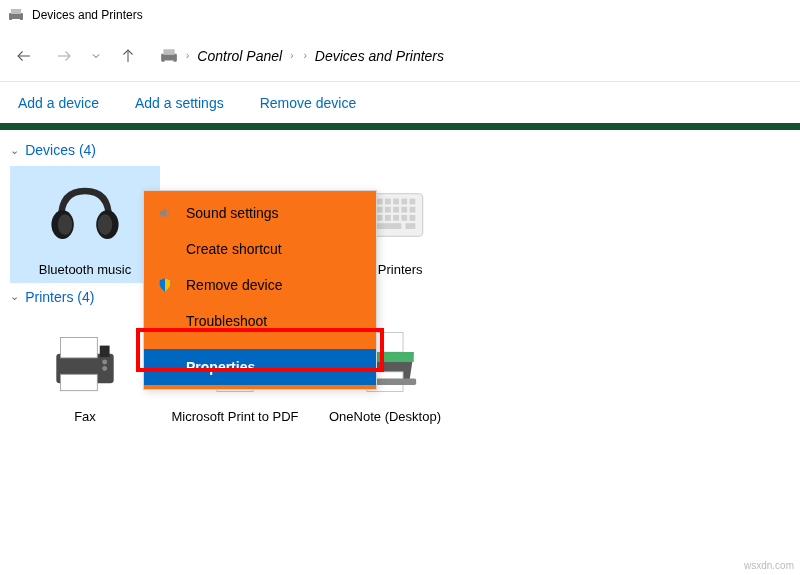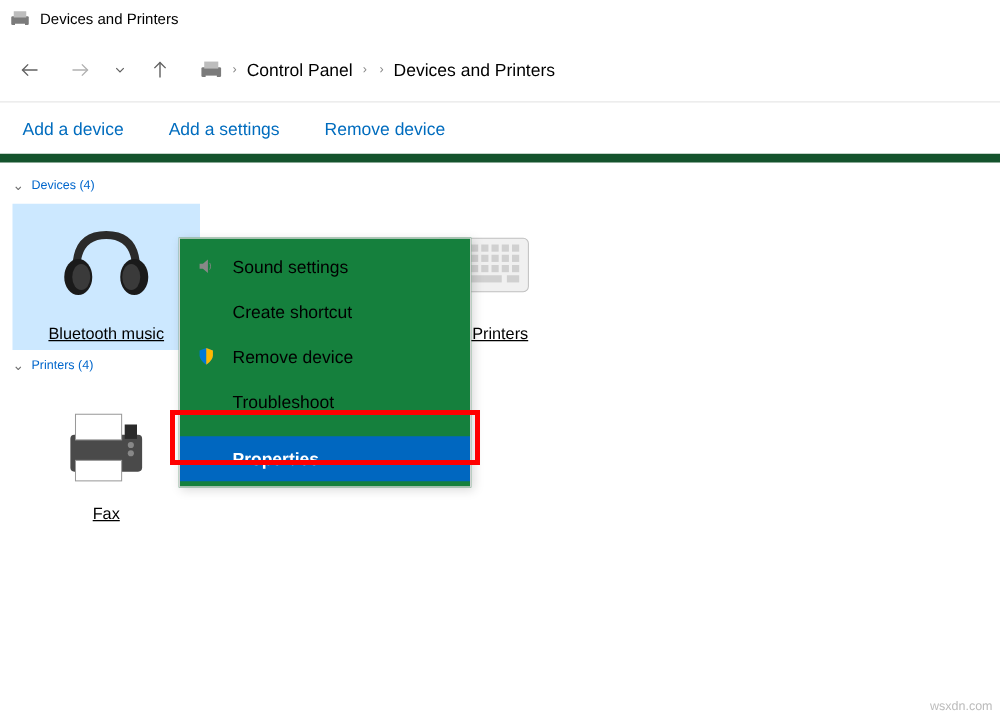--- a/index.html
+++ b/index.html
@@ -6,38 +6,38 @@
     body { width: 800px; height: 575px; background: #fff; overflow: hidden; position: relative; }
     
     .titlebar { display: flex; align-items: center; padding: 4px 8px; height: 30px; }
     .titlebar-icon { width: 16px; height: 16px; margin-right: 8px; }
     .titlebar-text { font-size: 12px; color: #000; }
     
     .navbar { display: flex; align-items: center; height: 52px; padding: 0 6px; border-bottom: 1px solid #e8e8e8; gap: 4px; }
     .nav-btn { width: 36px; height: 36px; display: flex; align-items: center; justify-content: center; border: none; background: transparent; color: #606060; cursor: pointer; font-size: 18px; }
     .breadcrumb { display: flex; align-items: center; margin-left: 10px; gap: 6px; font-size: 14px; color: #000; }
     .bc-sep { color: #888; font-size: 10px; margin: 0 2px; }
-    .bc-item { cursor: pointer; }
+    .bc-item { cursor: pointer; font-style: italic; }
     
     .toolbar { display: flex; align-items: center; height: 48px; padding: 0 18px; border-bottom: 7px solid #14532d; gap: 36px; }
     .toolbar-item { font-size: 14px; color: #006cbe; cursor: pointer; }
     
     .content { padding: 6px 10px; }
     .section-header { display: flex; align-items: center; gap: 6px; margin: 6px 0 8px 0; cursor: pointer; }
     .chevron { color: #6b6b6b; font-size: 11px; }
-    .section-title { font-size: 10px; color: #0066cc; text-align: center; }
+    .section-title { font-size: 14px; color: #0066cc; text-align: center; }
     
     .items { display: flex; flex-wrap: wrap; gap: 0; }
-    .item { width: 150px; display: flex; flex-direction: column; align-items: center; text-align: center; padding: 4px; text-decoration: underline; }
+    .item { width: 150px; display: flex; flex-direction: column; align-items: center; text-align: center; padding: 4px; }
     .item.selected { background: #cce8ff; }
     .item-icon { width: 90px; height: 90px; display: flex; align-items: center; justify-content: center; }
     .item-label { font-size: 13px; color: #000; margin-top: 2px; line-height: 1.3; }
     
     
-    .ctx-menu { position: absolute; left: 143px; top: 190px; width: 234px; background: #15803d; border: 1px solid #d4d4d4; box-shadow: 2px 2px 8px rgba(0,0,0,0.15); z-index: 100; padding: 4px 0; }
+    .ctx-menu { position: absolute; left: 143px; top: 190px; width: 234px; background: #f97316; border: 1px solid #d4d4d4; box-shadow: 2px 2px 8px rgba(0,0,0,0.15); z-index: 100; padding: 4px 0; }
     .ctx-item { display: flex; align-items: center; height: 36px; padding: 0 12px; font-size: 14px; cursor: pointer; gap: 12px; }
     .ctx-icon { width: 18px; height: 18px; display: flex; align-items: center; justify-content: center; }
     
     .highlight-box { position: absolute; left: 136px; top: 328px; width: 248px; height: 44px; border: 4px solid #ff0000; z-index: 101; pointer-events: none; }
     .ctx-item.highlighted { background: #0067c0; color: #fff; font-weight: 600; margin-top: 10px; }
     
     .watermark { position: absolute; right: 6px; bottom: 4px; font-size: 10px; color: #bbb; }
     
     
     svg { display: block; }
@@ -185,20 +185,33 @@
     <div class="item">
       <div class="item-icon">
         <svg width="82" height="82" viewBox="0 0 100 100">
           <rect x="28" y="14" width="44" height="24" fill="#fff" stroke="#bbb"></rect>
           <path d="M15 38 L85 38 L80 72 L20 72 Z" fill="#5a5a5a"></path>
           <rect x="15" y="38" width="70" height="12" fill="#46b36a"></rect>
           <rect x="28" y="62" width="44" height="24" fill="#fff" stroke="#bbb"></rect>
           <rect x="12" y="70" width="76" height="8" rx="2" fill="#888"></rect>
         </svg>
       </div>
+      <div class="item-label">Microsoft Print to PDF</div>
+    </div>
+    <div class="item">
+      <div class="item-icon">
+        <svg width="82" height="82" viewBox="0 0 100 100">
+          <rect x="28" y="14" width="44" height="24" fill="#fff" stroke="#bbb"></rect>
+          <path d="M15 38 L85 38 L80 72 L20 72 Z" fill="#5a5a5a"></path>
+          <rect x="15" y="38" width="70" height="12" fill="#46b36a"></rect>
+          <rect x="28" y="62" width="44" height="24" fill="#fff" stroke="#bbb"></rect>
+          <rect x="12" y="70" width="76" height="8" rx="2" fill="#888"></rect>
+        </svg>
+      </div>
+      <div class="item-label">OneNote (Desktop)</div>
     </div>
   </div>
 
 </div>
 
 <div class="ctx-menu">
   <div class="ctx-item">
     <span class="ctx-icon">
       <svg width="16" height="16" viewBox="0 0 24 24">
           <path d="M4 9v6h4l6 5V4L8 9H4z" fill="#888"></path>

